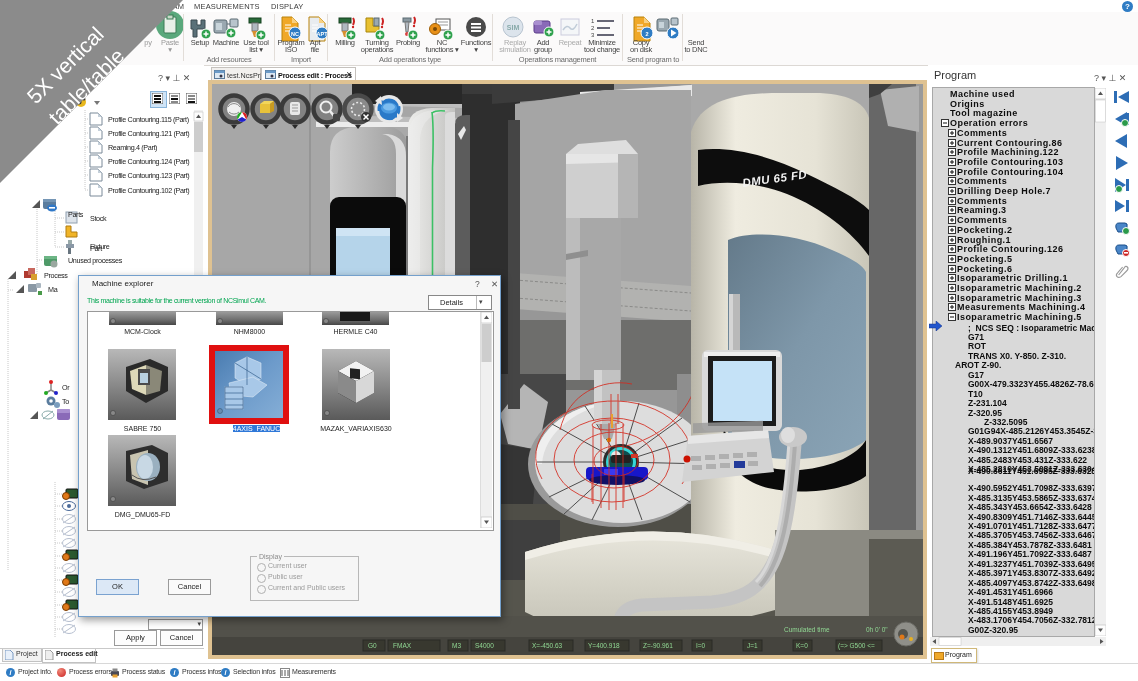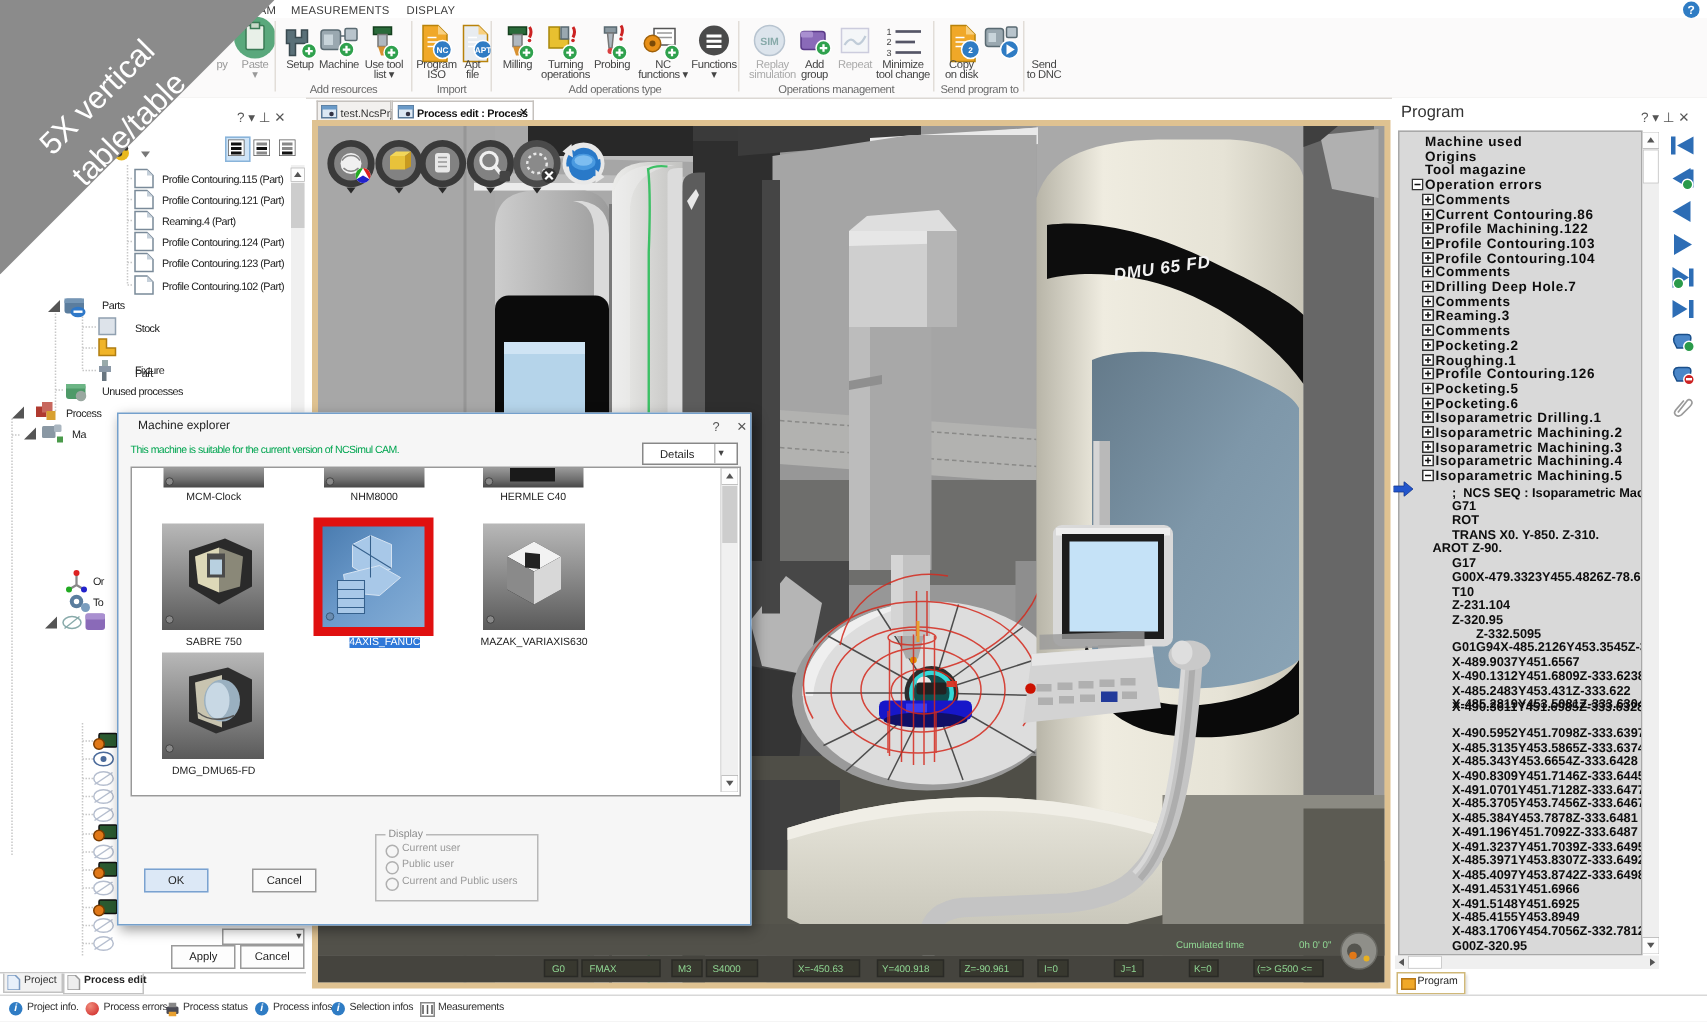--- a/index.html
+++ b/index.html
@@ -343,21 +343,21 @@
           </g>
       <rect x="57" y="299" width="13" height="11" rx="2" fill="#8a6ab8"></rect>
       <rect x="57" y="299" width="13" height="4" rx="1" fill="#a98fd0"></rect>
     </svg>
     <span class="treetxt" style="left:108px;top:5px">Profile Contouring.115 (Part)</span>
     <span class="treetxt" style="left:108px;top:19px">Profile Contouring.121 (Part)</span>
     <span class="treetxt" style="left:108px;top:33px">Reaming.4 (Part)</span>
     <span class="treetxt" style="left:108px;top:47px">Profile Contouring.124 (Part)</span>
     <span class="treetxt" style="left:108px;top:61px">Profile Contouring.123 (Part)</span>
     <span class="treetxt" style="left:108px;top:76px">Profile Contouring.102 (Part)</span>
-    <span class="treetxt" style="left:68px;top:89px">Parts</span>
+    <span class="treetxt" style="left:68px;top:100px">Parts</span>
     <span class="treetxt" style="left:90px;top:104px">Stock</span>
     <span class="treetxt" style="left:90px;top:134px">Part</span>
     <span class="treetxt" style="left:90px;top:132px">Fixture</span>
     <span class="treetxt" style="left:68px;top:146px">Unused processes</span>
     <span class="treetxt" style="left:44px;top:161px">Process</span>
     <span class="treetxt" style="left:48px;top:175px">Ma</span>
     <span class="treetxt" style="left:62px;top:273px">Or</span>
     <span class="treetxt" style="left:62px;top:287px">To</span>
   </div>
 
@@ -879,21 +879,21 @@
             <rect x="0.5" y="0.5" width="7" height="7" fill="#fff" stroke="#333"></rect>
             <line x1="2" y1="4" x2="6" y2="4" stroke="#111"></line>
             <line x1="4" y1="2" x2="4" y2="6" stroke="#111"></line>
           </svg>
 <span class="btxt" style="left:24px;top:204.7px">Isoparametric Machining.3</span>
 <svg class="abs" style="left:15px;top:215.4px" width="8" height="8">
             <rect x="0.5" y="0.5" width="7" height="7" fill="#fff" stroke="#333"></rect>
             <line x1="2" y1="4" x2="6" y2="4" stroke="#111"></line>
             <line x1="4" y1="2" x2="4" y2="6" stroke="#111"></line>
           </svg>
-<span class="btxt" style="left:24px;top:214.4px">Isoparametric Machining.4</span>
+<span class="btxt" style="left:24px;top:214.4px">Measurements Machining.4</span>
 <svg class="abs" style="left:15px;top:225.1px" width="8" height="8">
             <rect x="0.5" y="0.5" width="7" height="7" fill="#fff" stroke="#333"></rect>
             <line x1="2" y1="4" x2="6" y2="4" stroke="#111"></line>
           </svg>
 <span class="btxt" style="left:24px;top:224.1px">Isoparametric Machining.5</span>
 </div>
     <div id="rcode">
 <span class="btxt" style="left:35px;top:234.5px">;&nbsp;&nbsp;NCS SEQ : Isoparametric Machini</span>
 <span class="btxt" style="left:35px;top:243.9px">G71</span>
 <span class="btxt" style="left:35px;top:253.4px">ROT</span>

